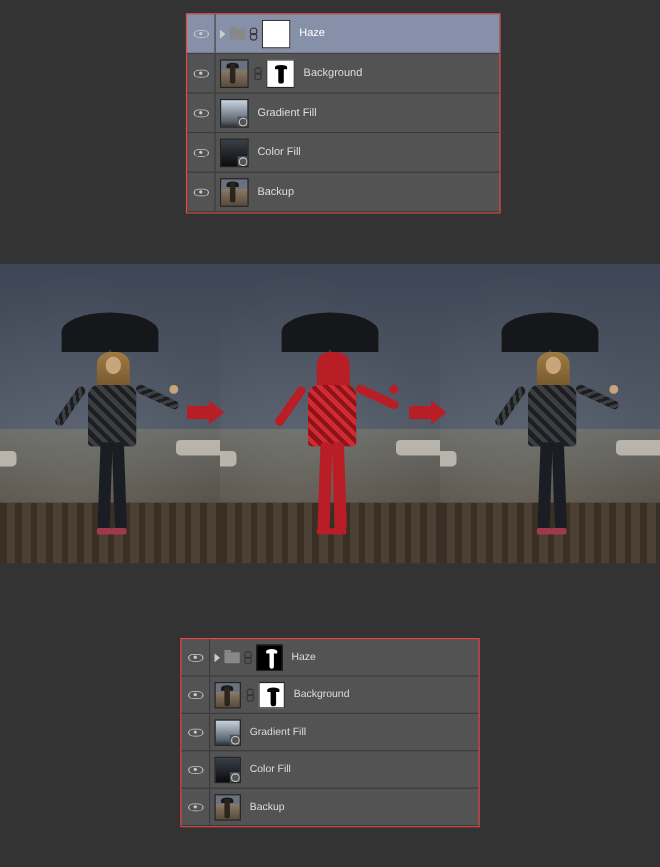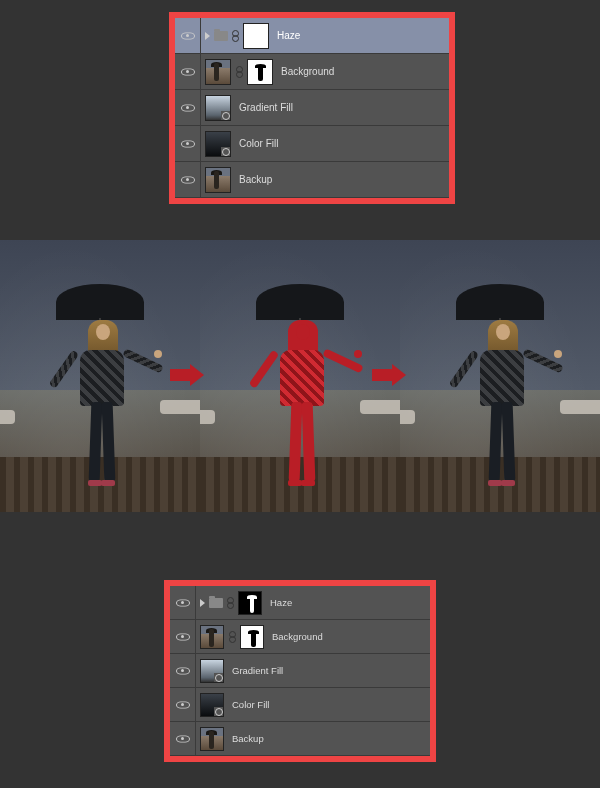--- a/index.html
+++ b/index.html
@@ -1,17 +1,17 @@
 <!DOCTYPE html>
 <html><head>
 <meta charset="utf-8">
 <style>
   * { box-sizing: border-box; margin: 0; padding: 0; }
   body { background: #333333; font-family: Arial, sans-serif; font-size: 10px; color: #ddd; width: 600px; height: 788px; overflow: hidden; }
-  .layers-panel { background: #535353; border: 6px solid #ef4444; }
+  .layers-panel { background: #535353; border: 1px solid #ef4444; }
   .layers-panel .row { height: 36px; border-bottom: 1px solid #3a3a3a; display: flex; align-items: center; }
   .layers-panel .row.selected { background: #8690a8; color: #fff; }
   .vis-cell { width: 26px; height: 100%; display: flex; align-items: center; justify-content: center; border-right: 1px solid #3a3a3a; }
   .eye { width: 14px; height: 10px; position: relative; }
   .eye::before { content: ""; position: absolute; inset: 0; border: 1.5px solid #ccc; border-radius: 70% 70% 70% 70% / 100% 100% 100% 100%; transform: scaleY(0.7); }
   .eye::after { content: ""; position: absolute; width: 3px; height: 3px; background: #ccc; border-radius: 50%; top: 3px; left: 5.5px; }
   .main-cell { flex: 1; display: flex; align-items: center; padding-left: 4px; gap: 2px; }
   .disclosure { width: 0; height: 0; border-top: 4px solid transparent; border-bottom: 4px solid transparent; border-left: 5px solid #ccc; margin-right: 2px; }
   .folder-icon { width: 14px; height: 10px; background: #888; border-radius: 1px; position: relative; margin-right: 1px; }
   .folder-icon::before { content: ""; position: absolute; top: -2px; left: 0; width: 6px; height: 2px; background: #888; border-radius: 1px 1px 0 0; }

